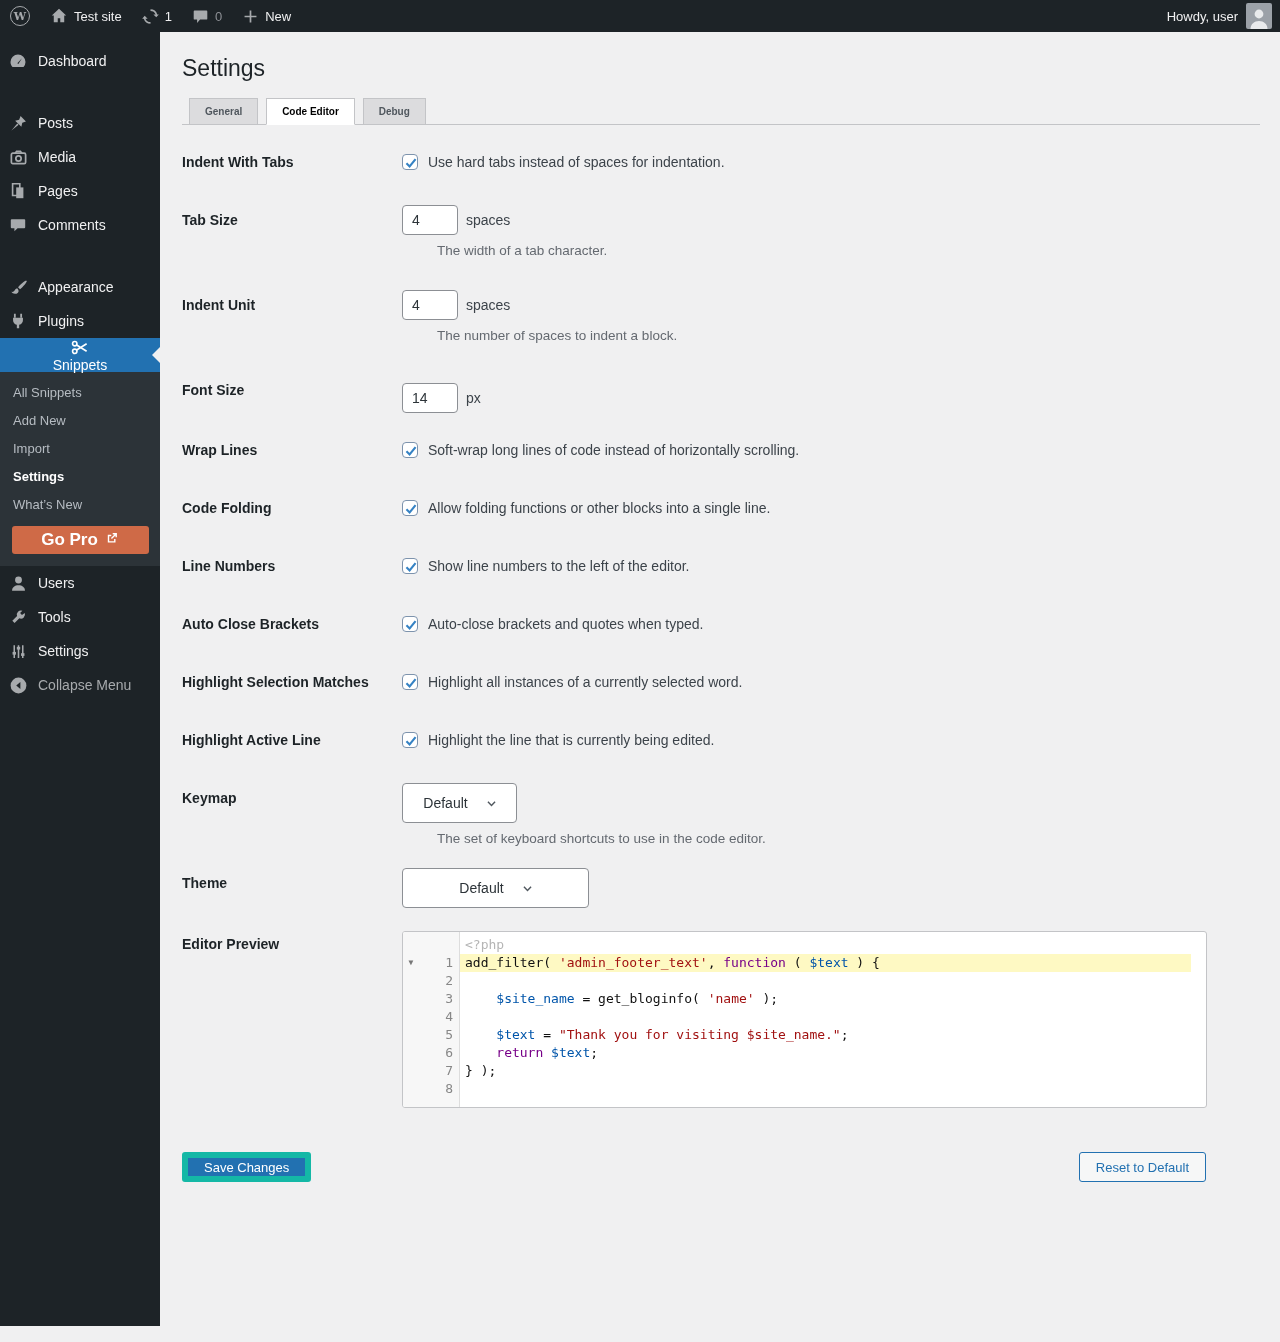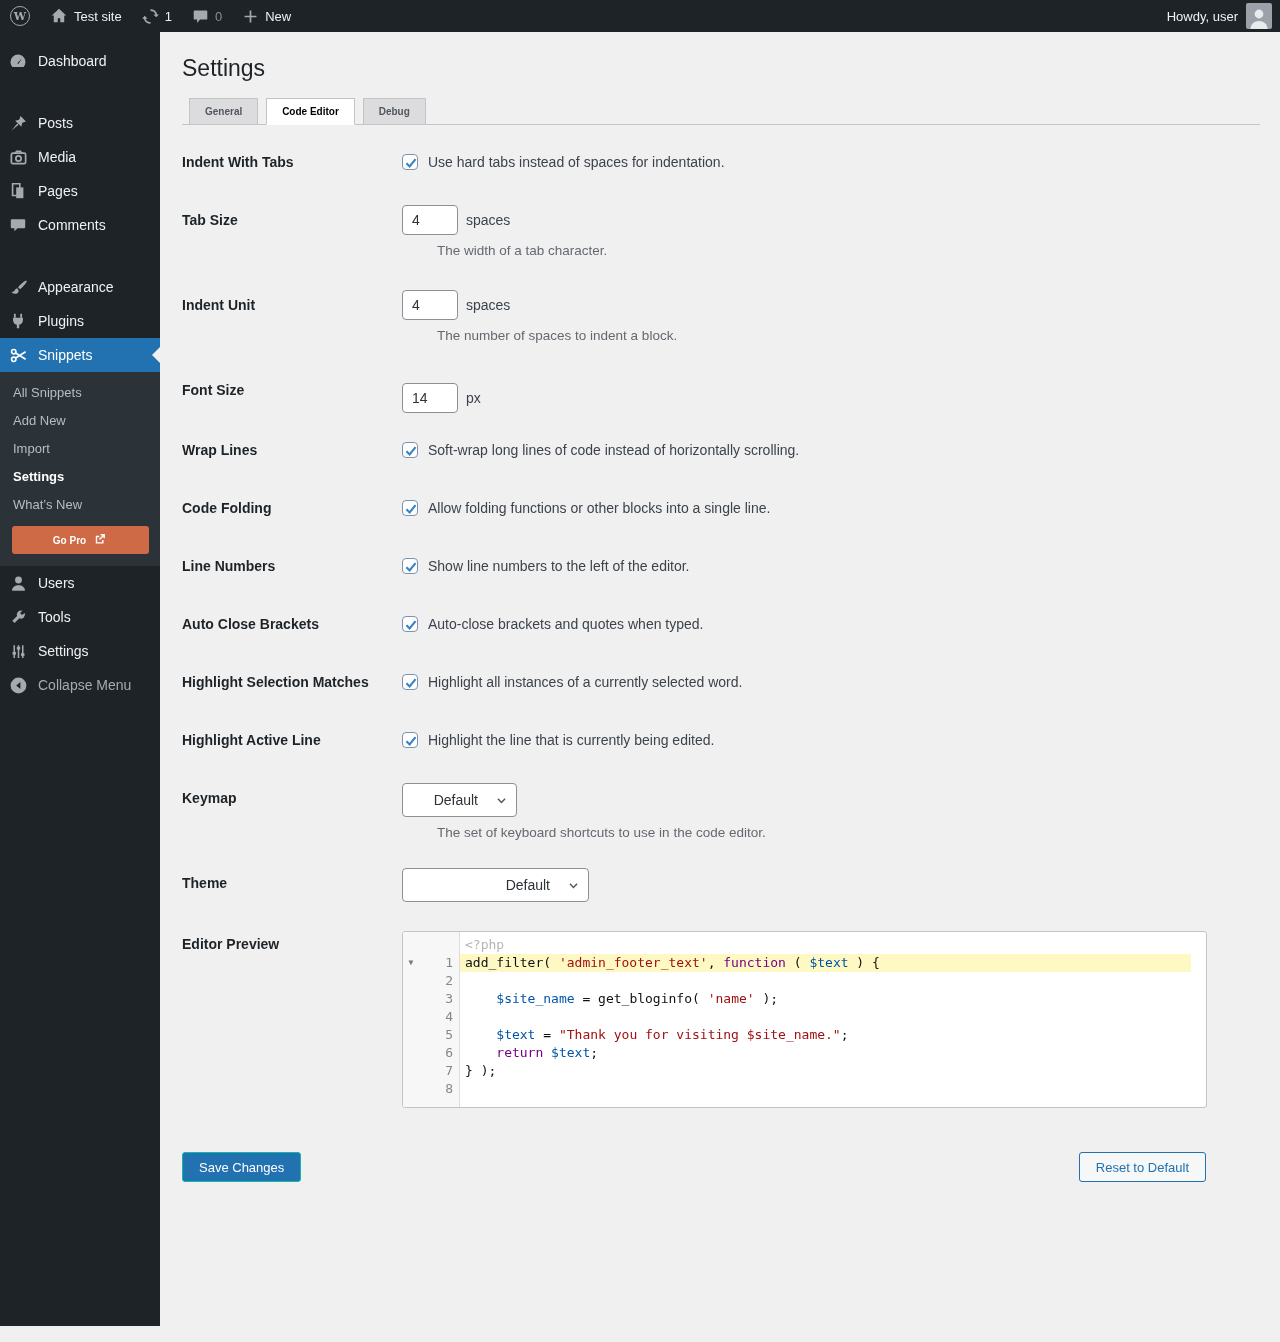--- a/index.html
+++ b/index.html
@@ -36,36 +36,36 @@
     position:fixed; top:32px; left:0; bottom:16px; width:160px;
     background:#1d2327; color:#f0f0f1; z-index:40; font-size:14px;
   }
   .menu-top-space { height:12px; }
   .menu-sep { height:28px; }
   .menu-item {
     position:relative; height:34px; display:flex; align-items:center; cursor:pointer;
   }
   .menu-item .mi-icon { width:20px; height:20px; margin:0 10px 0 8px; color:#a7aaad; display:flex; align-items:center; justify-content:center; }
   .menu-item .mi-label { color:#f0f0f1; }
-  .menu-item.active { background:#2271b1; }
+  .menu-item.active { background:#2271b1;flex-direction:column; }
   .menu-item.active .mi-icon { color:#fff; }
   .menu-item.active .mi-label { color:#fff; font-weight:400; }
   .menu-item.active::after {
     content:""; position:absolute; right:0; top:50%; margin-top:-8px;
     border-top:8px solid transparent; border-bottom:8px solid transparent;
     border-right:8px solid #f0f0f1;
   }
   .menu-item.muted .mi-label { color:#a7aaad; }
   .submenu { background:#2c3338; padding:6px 0 12px; }
   .submenu-item { height:28px; display:flex; align-items:center; padding-left:13px; color:#b6bcc2; font-size:13px; cursor:pointer; }
   .submenu-item.current { color:#fff; font-weight:bold; }
   .gopro {
     display:flex; align-items:center; justify-content:center; gap:7px;
     margin:8px auto 0; width:137px; height:28px; border-radius:3px;
-    background:#cf6a47; color:#fff; font-weight:bold; font-size:10px; cursor:pointer;
+    background:#cf6a47; color:#fff; font-weight:bold; font-size:17px; cursor:pointer;
   }
 
   
   .content { margin-left:160px; padding:32px 20px 0 22px; min-height:1342px; }
   .notice {
     display:inline-block; margin-top:26px; background:#fff;
     border:1px solid #c3c4c7; border-left:4px solid #dba617;
     padding:11px 14px; font-size:13px; color:#3c434a;
     box-shadow:0 1px 1px rgba(0,0,0,.04);
   }
@@ -94,22 +94,22 @@
     border-radius:4px; position:relative; flex:none; cursor:pointer;
   }
   .checkbox svg { position:absolute; left:1px; top:1px; }
   .numwrap { display:flex; align-items:center; gap:8px; }
   input.numinput {
     width:56px; height:30px; border:1px solid #8c8f94; border-radius:4px;
     padding:0 4px 0 9px; font:14px "Liberation Sans", sans-serif; color:#2c3338; background:#fff;
   }
   .desc { margin-top:8px; font-size:13.5px; color:#646970;margin-left:35px; }
   .selectbox {
-    height:34px; background:#fff; border:1px solid #8c8f94; border-radius:4px;
-    display:flex; align-items:center; justify-content:flex-end;
+    height:40px; background:#fff; border:1px solid #8c8f94; border-radius:4px;
+    display:flex; align-items:center; justify-content:center;
     padding:0 9px 0 10px; color:#2c3338; cursor:pointer; font-size:14px;
   }
   .selectbox .chev { margin-left:18px; display:flex; color:#50575e; }
   .w115 { width:115px; } .w187 { width:187px; }
 
   
   .row.editor-row { padding-top:17px; height:194px; }
   .row.editor-row .rlabel { padding-top:5px; }
   .cm {
     width:805px; height:177px; background:#fff; border:1px solid #c3c4c7;
@@ -125,21 +125,21 @@
   .gut-num { flex:1; text-align:right; padding-right:6px; }
   .cm-code { flex:1; padding-top:4px; overflow:hidden; }
   .cmline { height:18px; line-height:18px; white-space:pre; padding-left:5px; color:#111; }
   .cmline.php { color:#b5b5b5; }
   .cmline.active { background:#fef9c3; width:calc(100% - 15px); }
   .ts { color:#a11111; } .tk { color:#770088; } .tv { color:#0055aa; } .tp { color:#111; }
 
   
   .submit-row { margin-top:44px; width:1024px; display:flex; justify-content:space-between; }
   .btn { height:30px; border-radius:3px; font-size:13px; display:inline-flex; align-items:center; padding:0 16px; cursor:pointer; font-family:inherit; }
-  .btn-primary { background:#2271b1; border:1px solid #14b8a6; color:#fff; }
+  .btn-primary { background:#2271b1; border:6px solid #14b8a6; color:#fff; }
   .btn-secondary { background:#f6f7f7; border:1px solid #2271b1; color:#2271b1; }
   .footer { margin-top:62px; display:flex; justify-content:space-between; align-items:baseline; font-size:13px; }
   .footer-left { font-style:italic; color:#50575e; }
   .footer a { color:#2271b1; }
   .footer-right a { font-weight:bold; }
 </style>
 </head>
 <body>
 
 <div class="adminbar">

